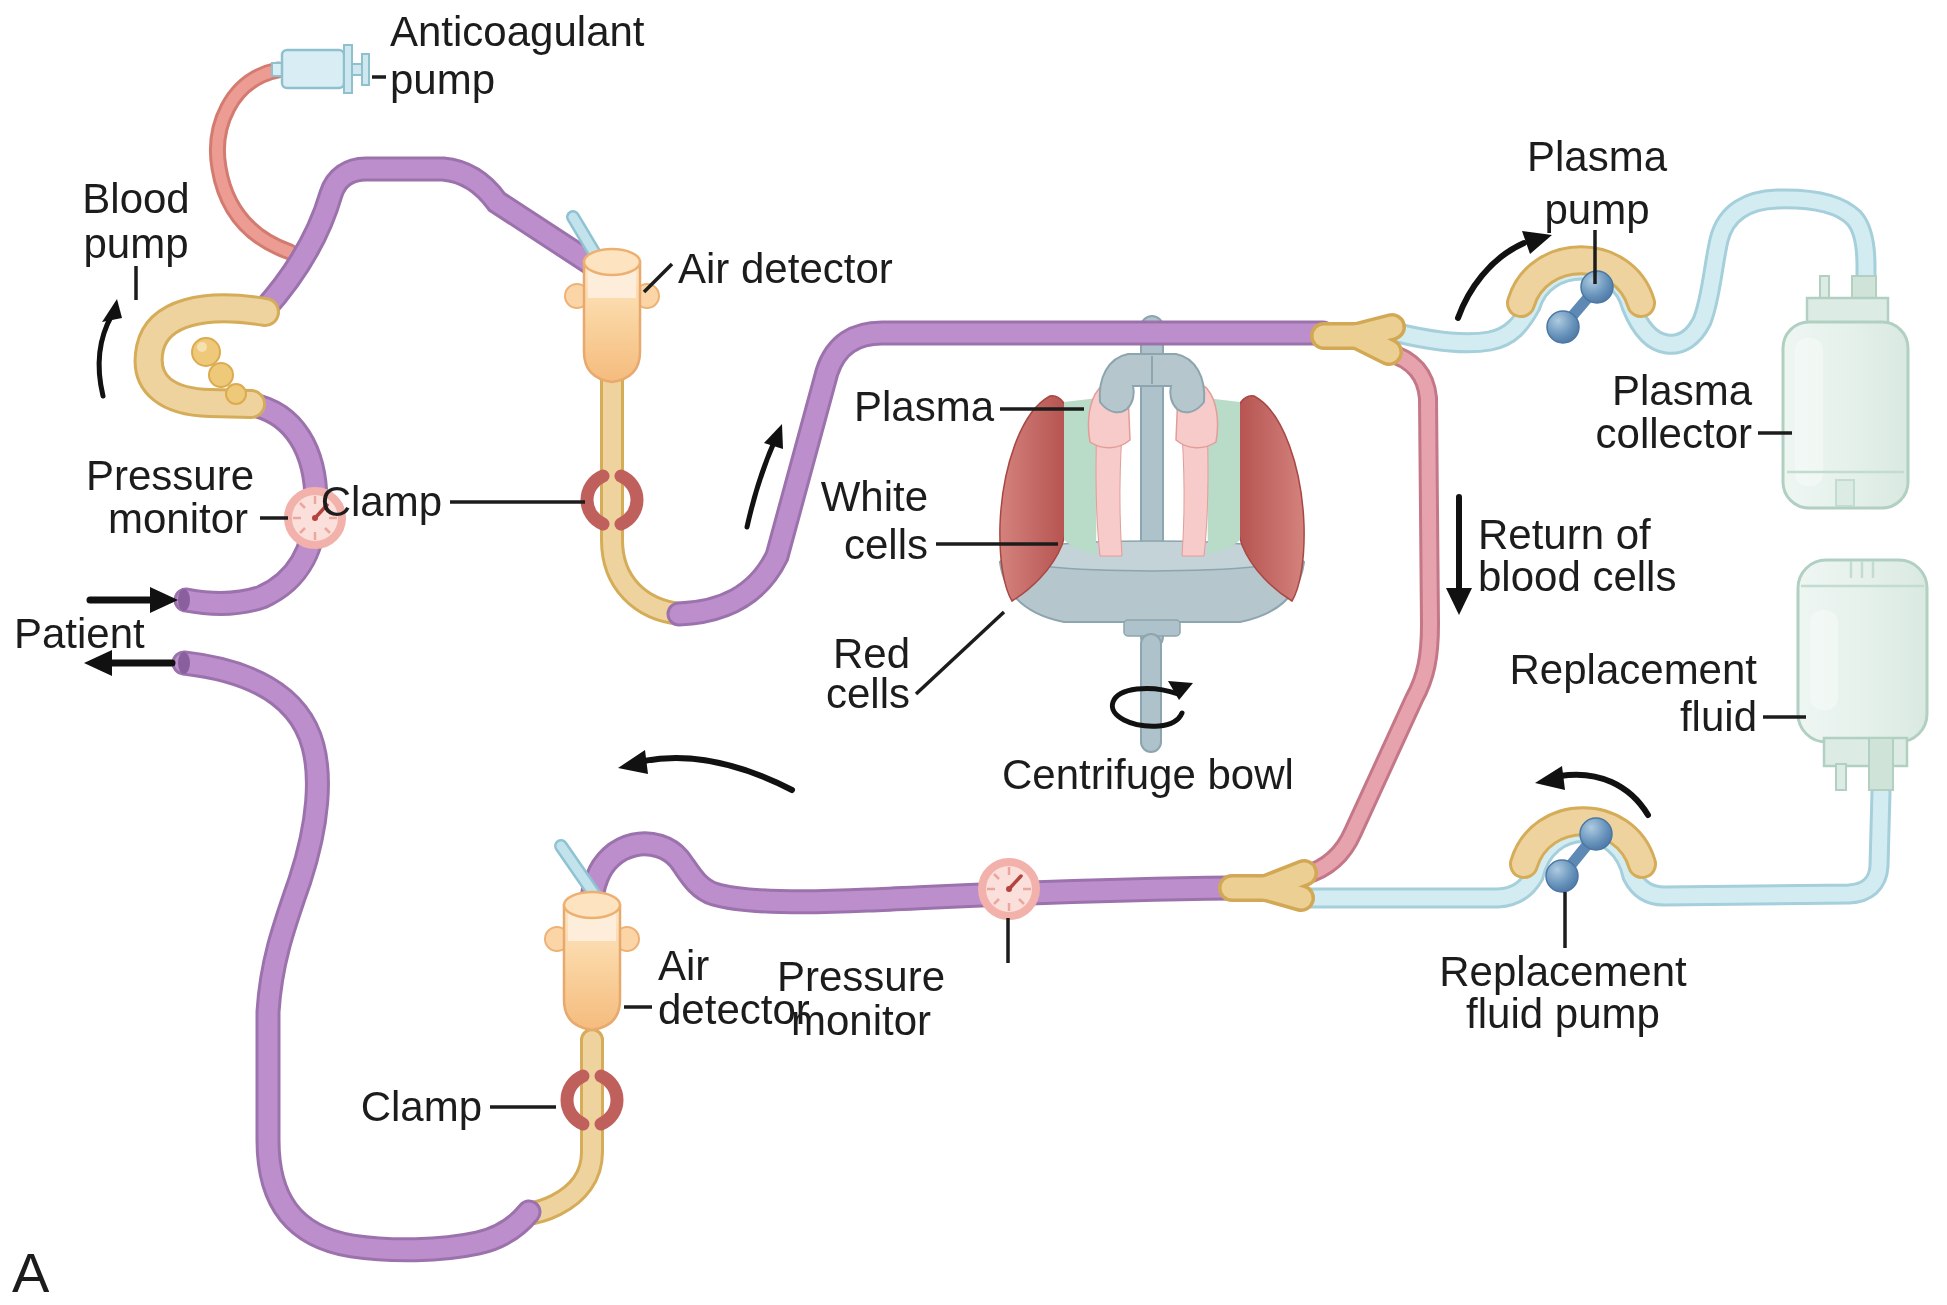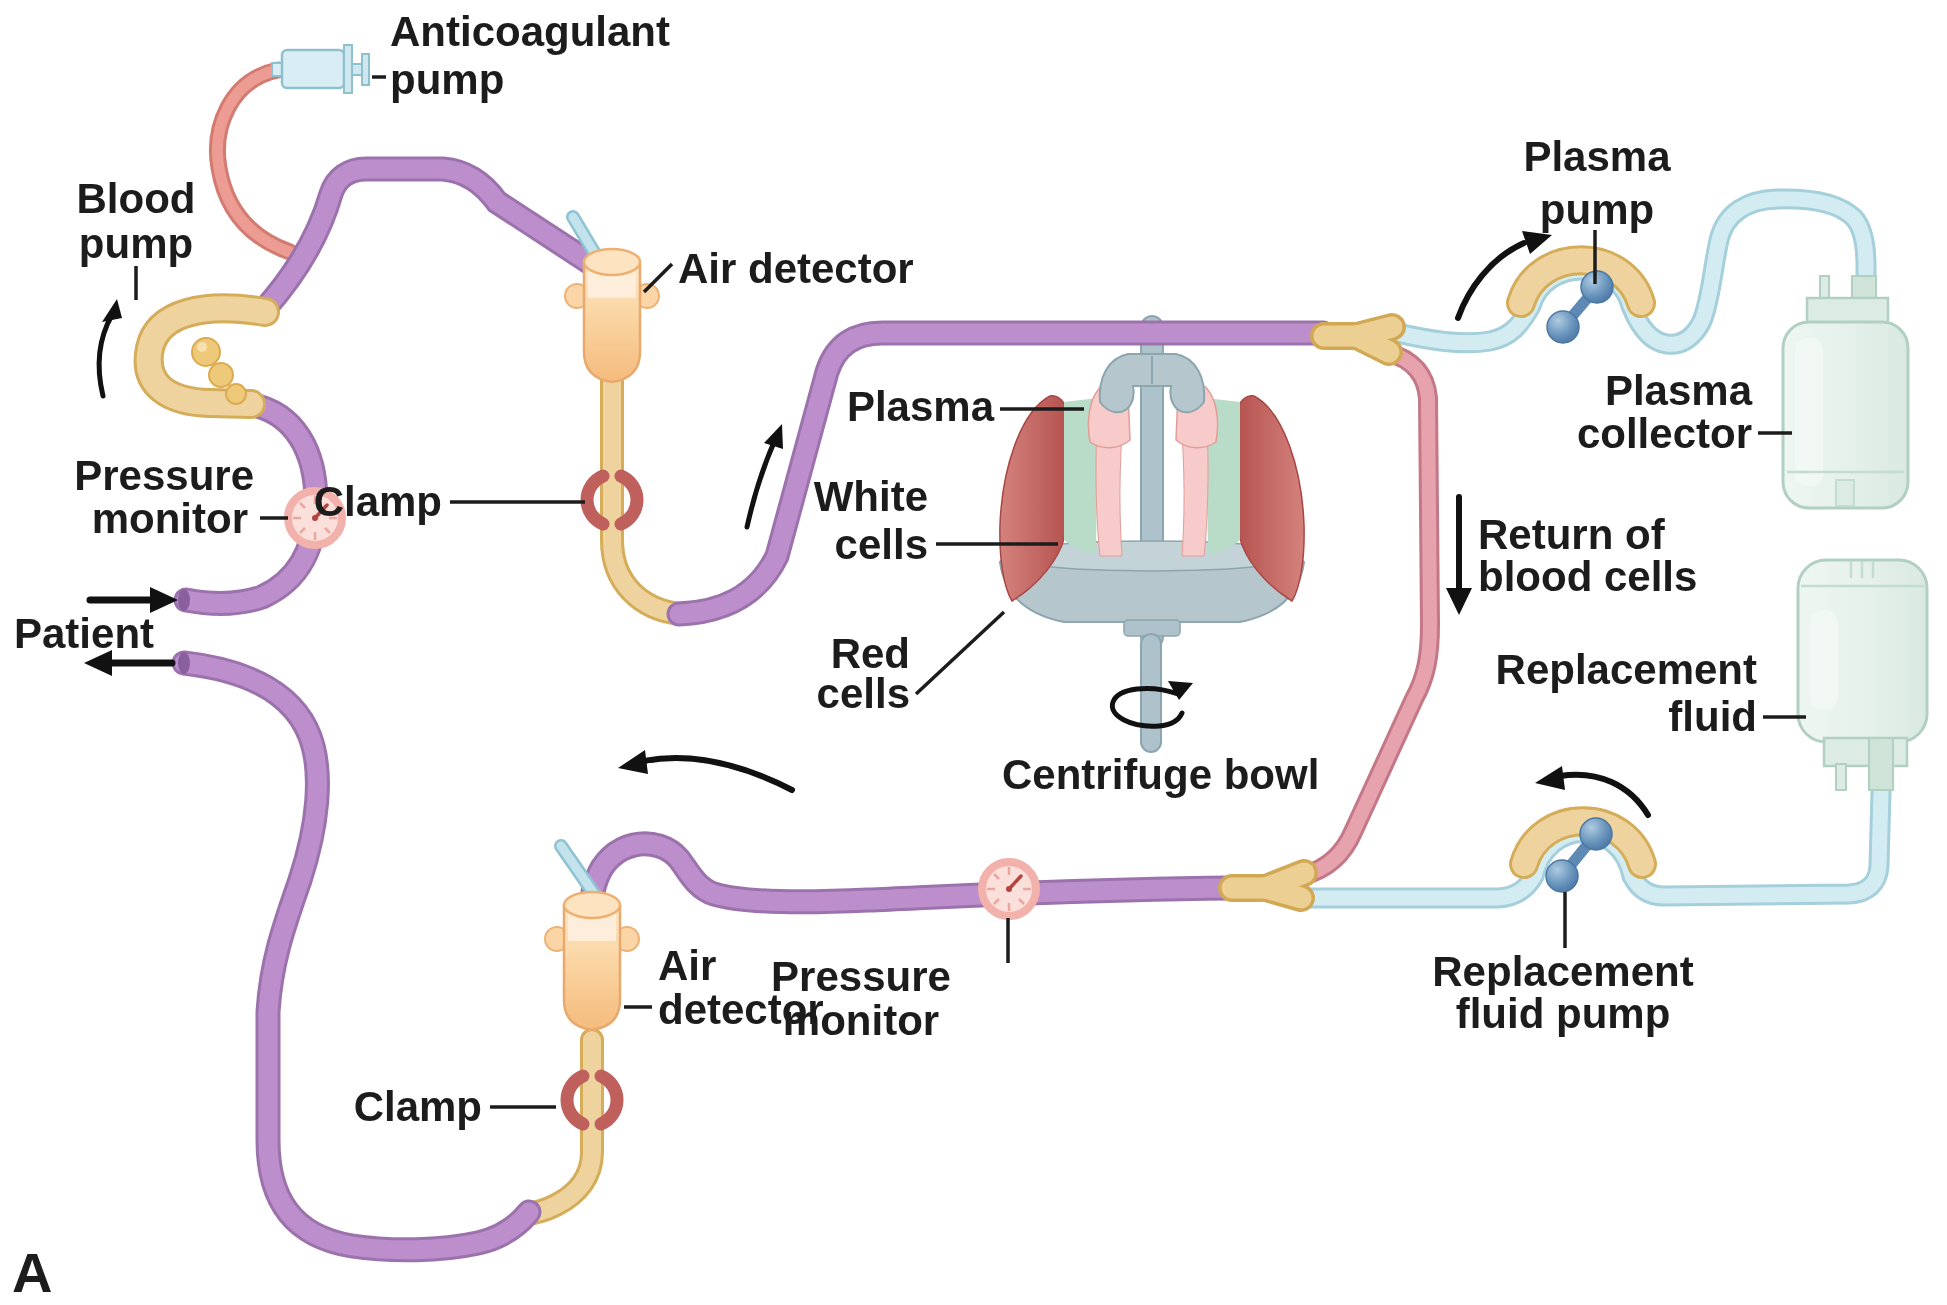--- a/index.html
+++ b/index.html
@@ -1,16 +1,16 @@
 <!DOCTYPE html>
 <html><head>
 <meta charset="utf-8">
 <style>
   html,body{margin:0;padding:0;background:#ffffff;}
-  .stage{position:relative;width:1947px;height:1305px;background:#ffffff;overflow:hidden;font-weight:bold;}
+  .stage{position:relative;width:1947px;height:1305px;background:#ffffff;overflow:hidden;}
   svg{display:block;}
   .lbl{font-family:"Liberation Sans","DejaVu Sans",sans-serif;font-size:42px;fill:#1c1c1c;}
   .lbl-panel{font-family:"Liberation Sans","DejaVu Sans",sans-serif;font-size:56px;fill:#1c1c1c;}
   .leader{stroke:#1c1c1c;stroke-width:3.5;fill:none;}
   .arrow{stroke:#111;fill:none;stroke-linecap:round;}
   .ahead{fill:#111;stroke:none;}
 </style>
 </head>
 <body>
 

